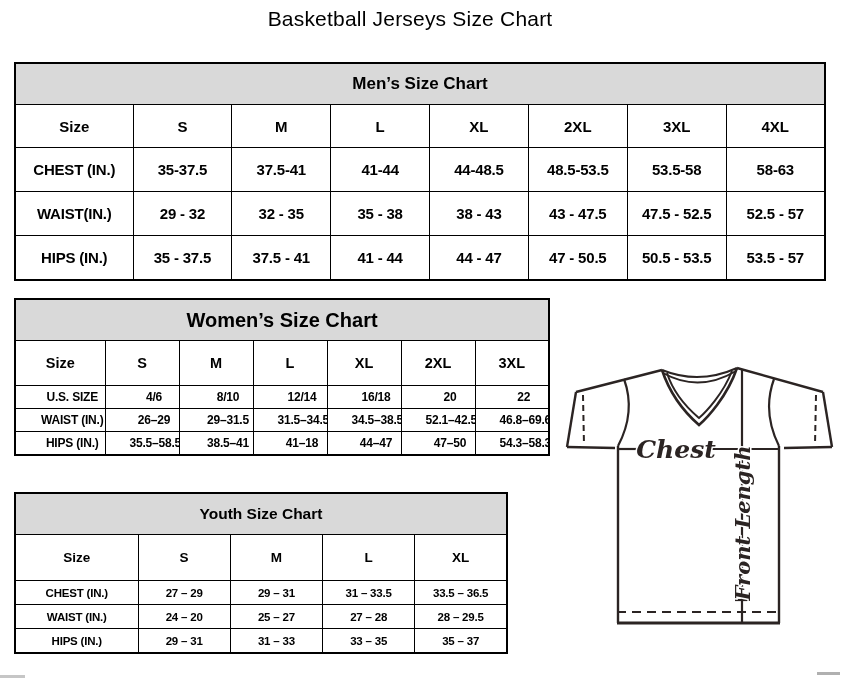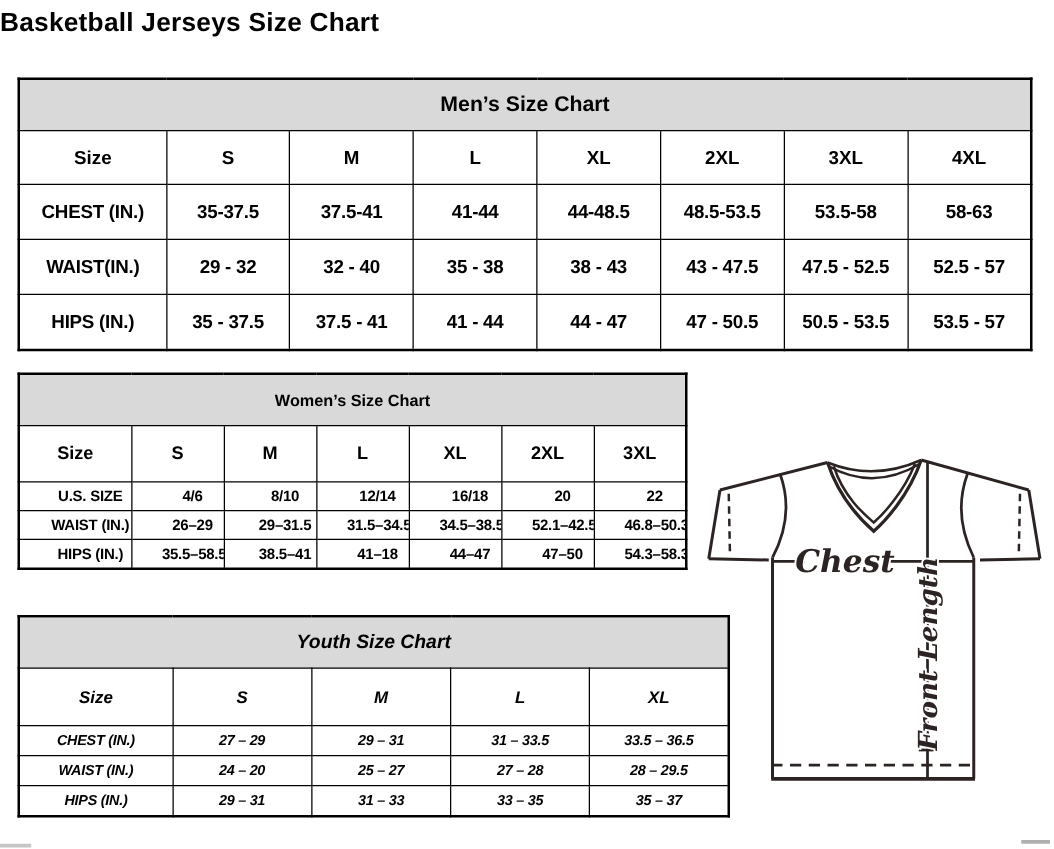--- a/index.html
+++ b/index.html
@@ -1,43 +1,43 @@
 <!DOCTYPE html>
 <html><head>
 <meta charset="utf-8">
 <style>
   html,body{margin:0;padding:0;}
   body{
     width:843px;height:679px;background:#ffffff;position:relative;
     font-family:"Liberation Sans", sans-serif;color:#000;overflow:hidden;
   }
   .page-title{
-    position:absolute;top:7px;left:0;width:820px;text-align:left;
-    font-size:21px;font-weight:bold;letter-spacing:.2px;
+    position:absolute;top:7px;left:0;width:820px;text-align:center;
+    font-size:21px;font-weight:normal;letter-spacing:.2px;
   }
   table{border-collapse:collapse;table-layout:fixed;position:absolute;background:#fff;
         border:2px solid #000;}
   td{border:1px solid #000;text-align:center;vertical-align:middle;padding:0;
      font-weight:bold;overflow:hidden;white-space:nowrap;}
   .chart-header td{background:#d9d9d9;}
 
   
   #mens-table{left:14px;top:62px;width:812px;}
   #mens-table .chart-header td{height:40px;font-size:17px;}
   #mens-table .size-row td{height:42px;font-size:15px;}
   #mens-table .data-row td{height:43px;font-size:15px;letter-spacing:-0.2px;}
 
   
   #womens-table{left:14px;top:298px;width:536px;}
-  #womens-table .chart-header td{height:40px;font-size:13px;}
+  #womens-table .chart-header td{height:40px;font-size:20px;}
   #womens-table .size-row td{height:44px;font-size:14.5px;}
   #womens-table .data-row td{height:22px;font-size:12px;letter-spacing:-0.2px;padding-left:24px;}
 
   
-  #youth-table{left:14px;top:492px;width:570px;font-style:italic;}
+  #youth-table{left:14px;top:492px;width:494px;}
   #youth-table .chart-header td{height:40px;font-size:15.5px;}
   #youth-table .size-row td{height:45px;font-size:13.5px;}
   #youth-table .data-row td{height:23px;font-size:11.5px;letter-spacing:-0.2px;}
 
   #jersey-svg{position:absolute;left:558px;top:360px;width:285px;height:290px;}
   #jersey-svg path, #jersey-svg line{fill:none;stroke:#2b2423;}
   .jersey-text{
     font-family:"DejaVu Serif", serif;font-style:italic;font-weight:bold;fill:#2b2423;
     paint-order:stroke;stroke:#ffffff;stroke-width:3px;
   }
@@ -81,21 +81,21 @@
     <td>37.5-41</td>
     <td>41-44</td>
     <td>44-48.5</td>
     <td>48.5-53.5</td>
     <td>53.5-58</td>
     <td>58-63</td>
   </tr>
   <tr class="data-row">
     <td>WAIST(IN.)</td>
     <td>29 - 32</td>
-    <td>32 - 40</td>
+    <td>32 - 35</td>
     <td>35 - 38</td>
     <td>38 - 43</td>
     <td>43 - 47.5</td>
     <td>47.5 - 52.5</td>
     <td>52.5 - 57</td>
   </tr>
   <tr class="data-row">
     <td>HIPS (IN.)</td>
     <td>35 - 37.5</td>
     <td>37.5 - 41</td>
@@ -140,21 +140,21 @@
     <td>20</td>
     <td>22</td>
   </tr>
   <tr class="data-row">
     <td>WAIST (IN.)</td>
     <td>26–29</td>
     <td>29–31.5</td>
     <td>31.5–34.5</td>
     <td>34.5–38.5</td>
     <td>52.1–42.5</td>
-    <td>46.8–50.3</td>
+    <td>46.8–69.6</td>
   </tr>
   <tr class="data-row">
     <td>HIPS (IN.)</td>
     <td>35.5–58.5</td>
     <td>38.5–41</td>
     <td>41–18</td>
     <td>44–47</td>
     <td>47–50</td>
     <td>54.3–58.3</td>
   </tr>

